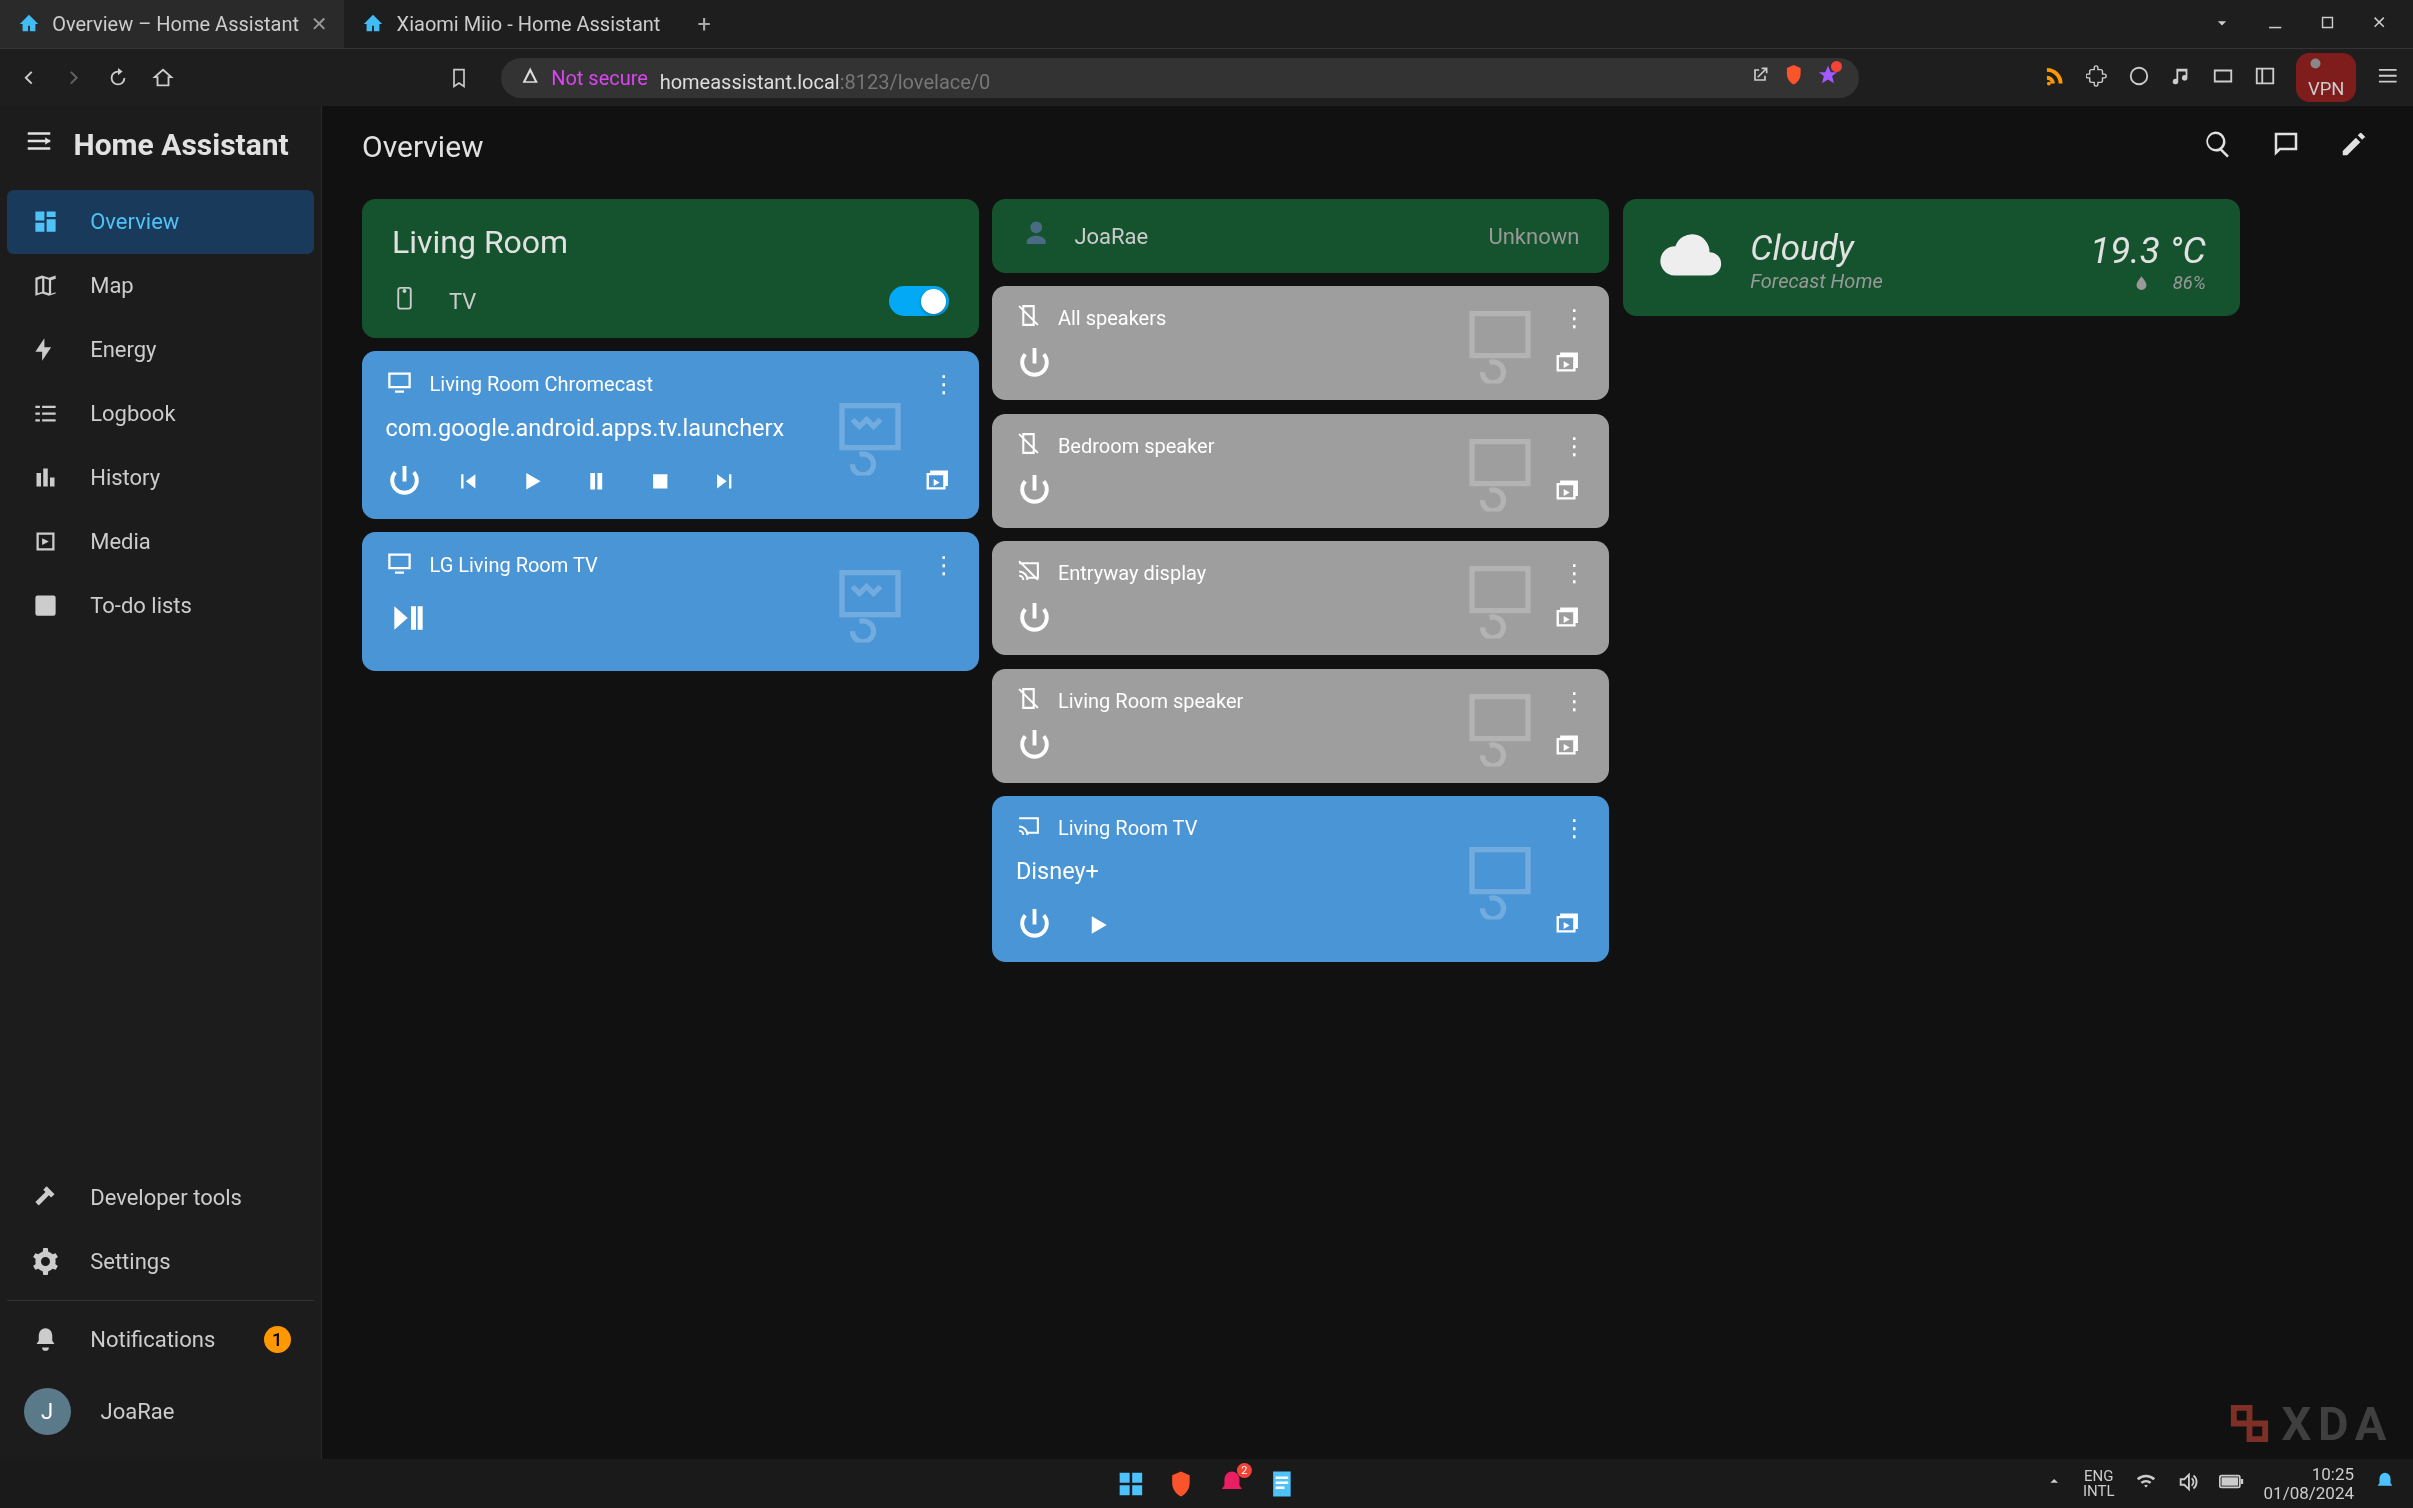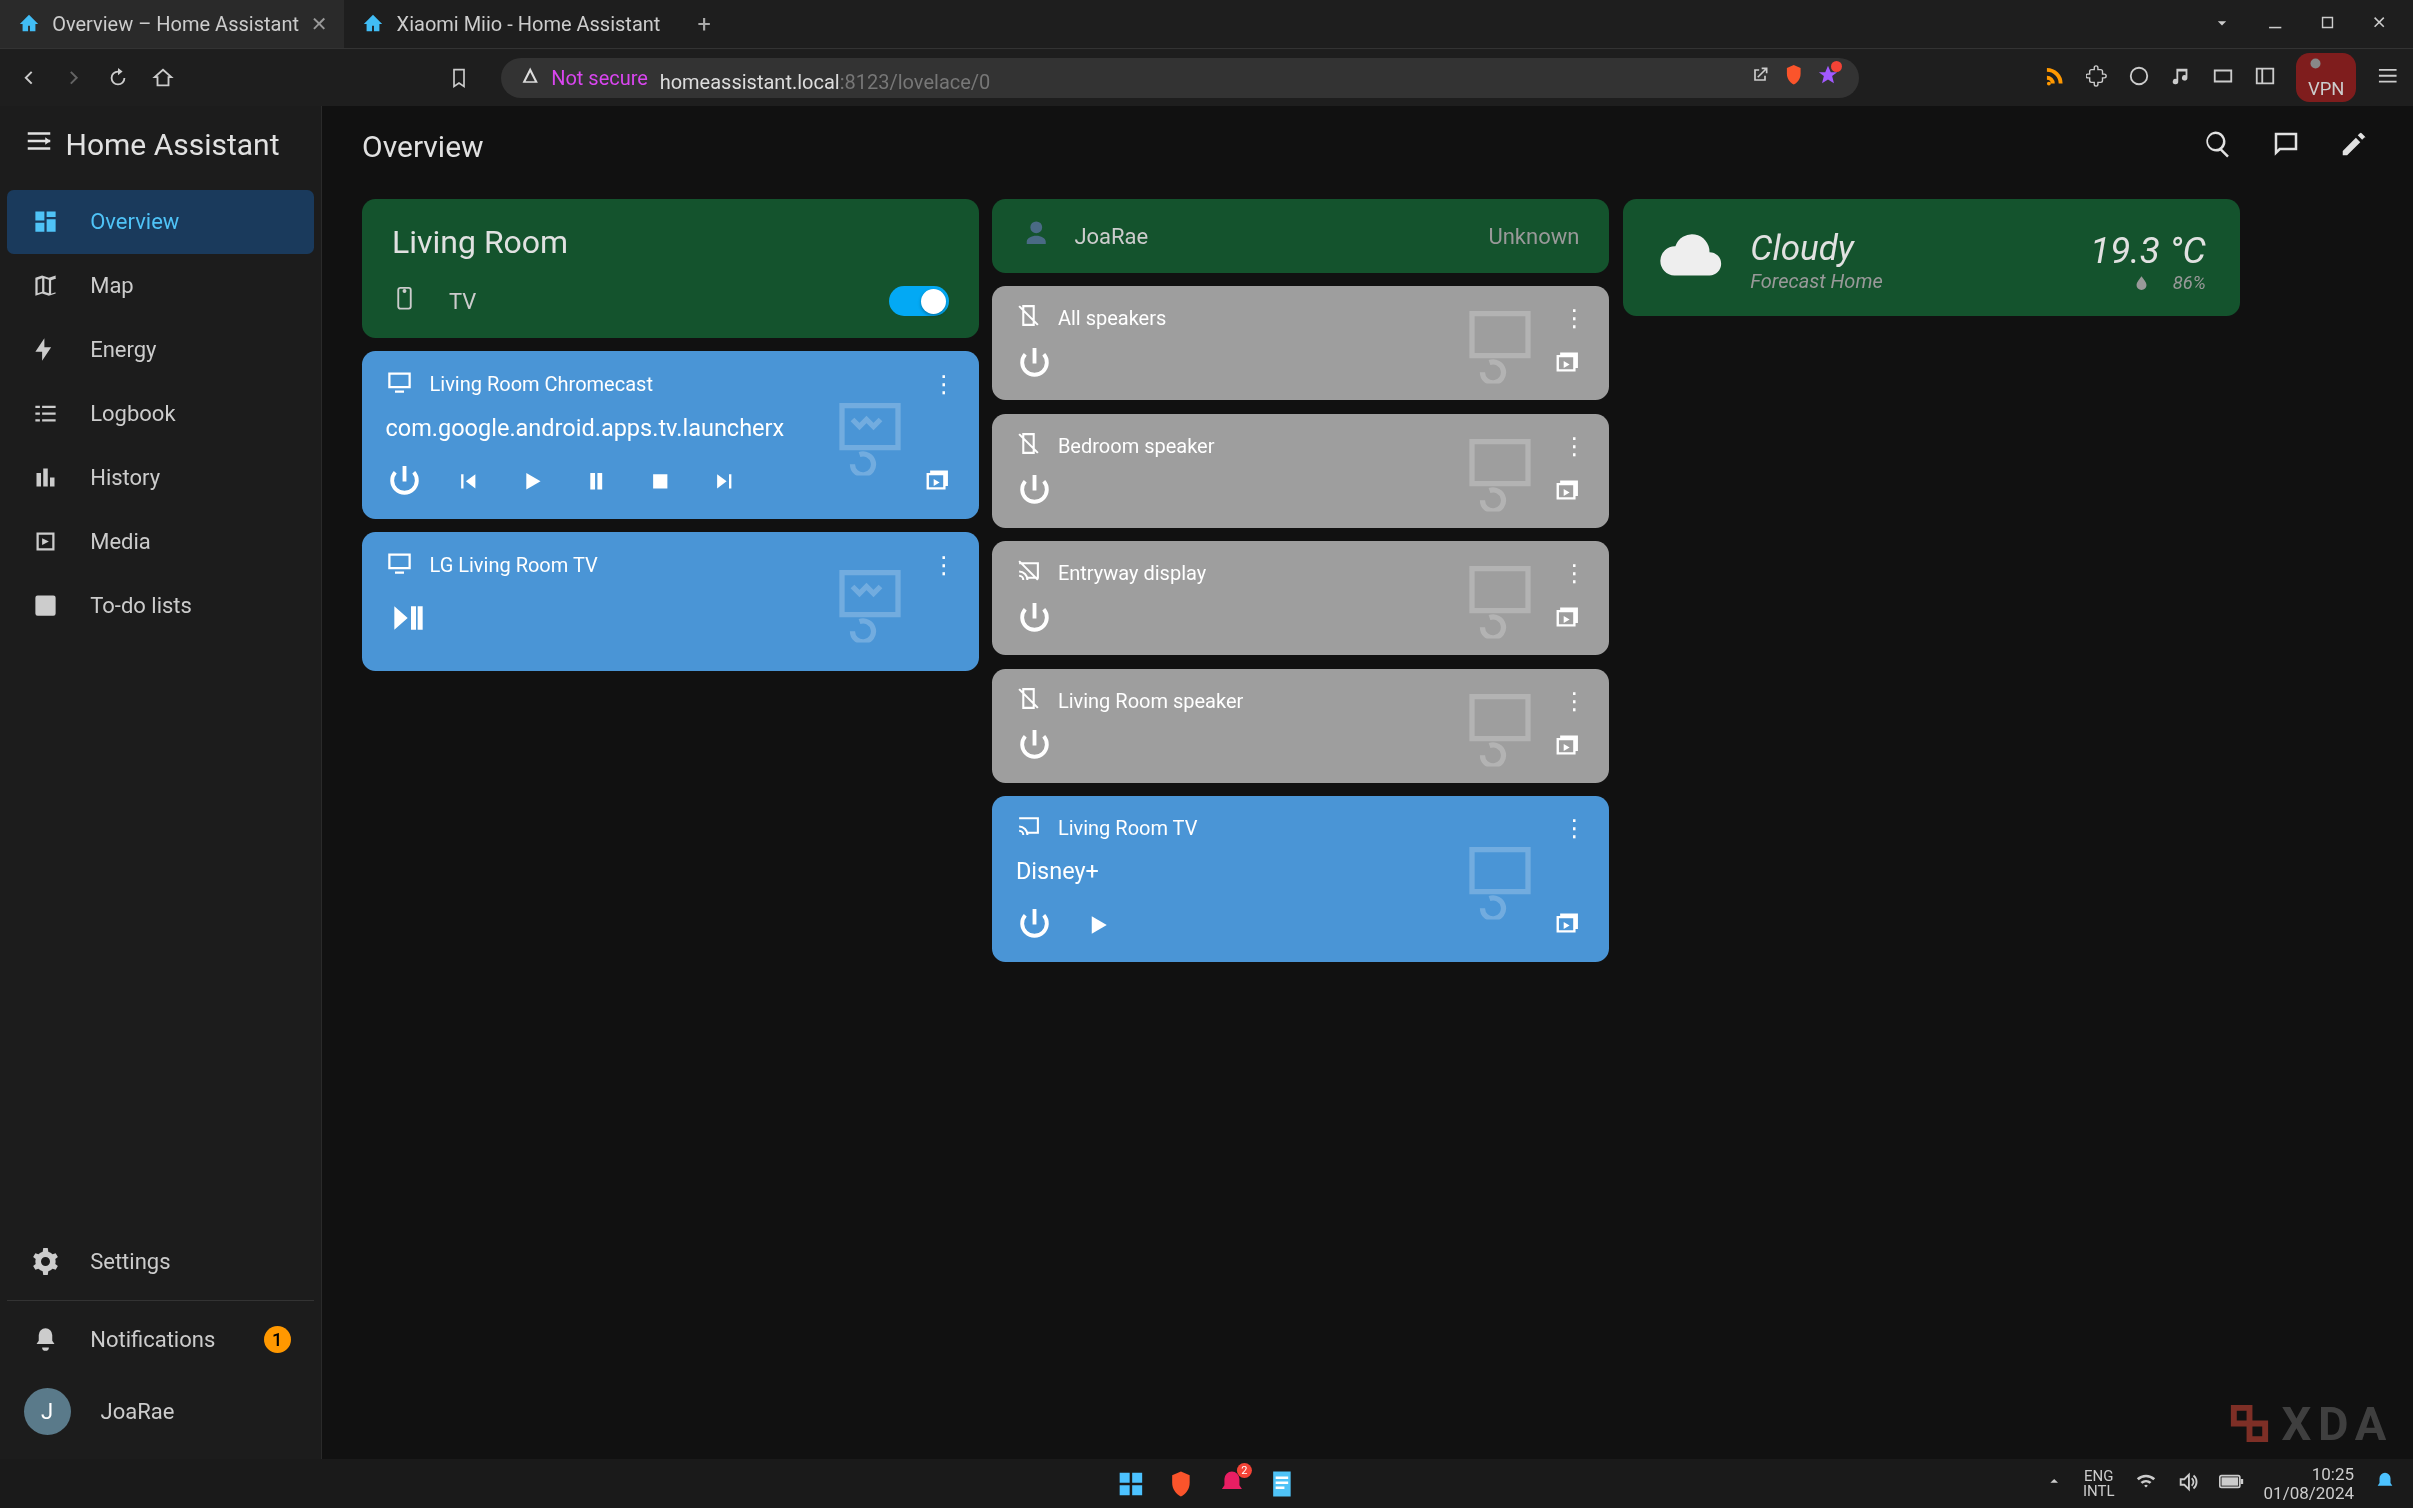--- a/index.html
+++ b/index.html
@@ -22,21 +22,21 @@
 .url-bar .url-text { color: #777; margin-top: 8px; }
 .url-bar .url-text .host { color: #ddd; }
 .toolbar-right { margin-left: auto; display: flex; align-items: center; gap: 20px; }
 .vpn-pill { background: #7f1d1d; border-radius: 13.4px; padding: 3.4px 11.7px; display: flex; align-items: flex-start; gap: 6.7px; font-size: 18.4px; flex-direction: column; }
 .badge-dot { position: relative; }
 .badge-dot::after { content: ''; position: absolute; top: -3.4px; right: -3.4px; width: 11.7px; height: 11.7px; background: #f44336; border-radius: 50%; }
 
 
 .app { display: flex; height: calc(1508px - 49px - 57px - 49px); }
 .sidebar { width: 322px; background: #1c1c1c; display: flex; flex-direction: column; border-right: 0.8px solid #2a2a2a; }
-.sidebar-header { display: flex; align-items: center; gap: 12px; padding: 20px 23.5px; font-size: 30px; font-weight: 400; color: #e1e1e1; }
+.sidebar-header { display: flex; align-items: center; gap: 20px; padding: 20px 23.5px; font-size: 30px; font-weight: 700; color: #e1e1e1; }
 .sidebar-nav { flex: 1; padding: 6.7px; overflow-y: auto; }
 .sidebar-item { display: flex; align-items: center; gap: 30px; padding: 17px 23.5px; font-size: 22px; color: #ccc; border-radius: 6.7px; cursor: pointer; }
 .sidebar-item.active { background: #1a3a5c; color: #4fc3f7; }
 .sidebar-item .icon { width: 30px; height: 30px; display: flex; align-items: center; justify-content: center; }
 .sidebar-bottom { padding: 6.7px; }
 .sidebar-divider { height: 0.8px; background: #333; margin: 6.7px 0; }
 .notif-badge { margin-left: auto; background: #ff9800; color: #000; border-radius: 50%; width: 27px; height: 27px; display: flex; align-items: center; justify-content: center; font-size: 18.4px; font-weight: 500; }
 .avatar { width: 47px; height: 47px; border-radius: 50%; background: #5a7a8a; display: flex; align-items: center; justify-content: center; font-size: 22px; color: #fff; margin-left: -6.7px; }
 
 .main { flex: 1; display: flex; flex-direction: column; background: #111; }
@@ -273,20 +273,28 @@
       <div class="sidebar-item">
         <span class="icon">
             <svg width="27" height="27" viewBox="0 0 24 24">
               <path d="M5 3h14a2 2 0 012 2v14a2 2 0 01-2 2H5a2 2 0 01-2-2V5a2 2 0 012-2zm2 5h10v2H7zm0 4h10v2H7z"></path>
             </svg>
           </span>
         <span>To-do lists</span>
       </div>
     </div>
     <div class="sidebar-bottom">
+      <div class="sidebar-item">
+        <span class="icon">
+            <svg width="27" height="27" viewBox="0 0 24 24">
+              <path d="M13 2l7 7-3 3-2-2-9 9-3-3 9-9-2-2 3-3z"></path>
+            </svg>
+          </span>
+        <span>Developer tools</span>
+      </div>
       <div class="sidebar-item">
         <span class="icon">
             <svg width="27" height="27" viewBox="0 0 24 24">
               <path d="M12 8a4 4 0 100 8 4 4 0 000-8zm9 4a9 9 0 01-.3 2.2l2.3 1.8-2 3.4-2.7-1a9 9 0 01-3.8 2.2L14 24h-4l-.5-3.4a9 9 0 01-3.8-2.2l-2.7 1-2-3.4 2.3-1.8A9 9 0 013 12c0-.8.1-1.5.3-2.2L1 8l2-3.4 2.7 1A9 9 0 019.5 3.4L10 0h4l.5 3.4a9 9 0 013.8 2.2l2.7-1 2 3.4-2.3 1.8c.2.7.3 1.4.3 2.2z"></path>
             </svg>
           </span>
         <span>Settings</span>
       </div>
       <div class="sidebar-divider"></div>
       <div class="sidebar-item">

